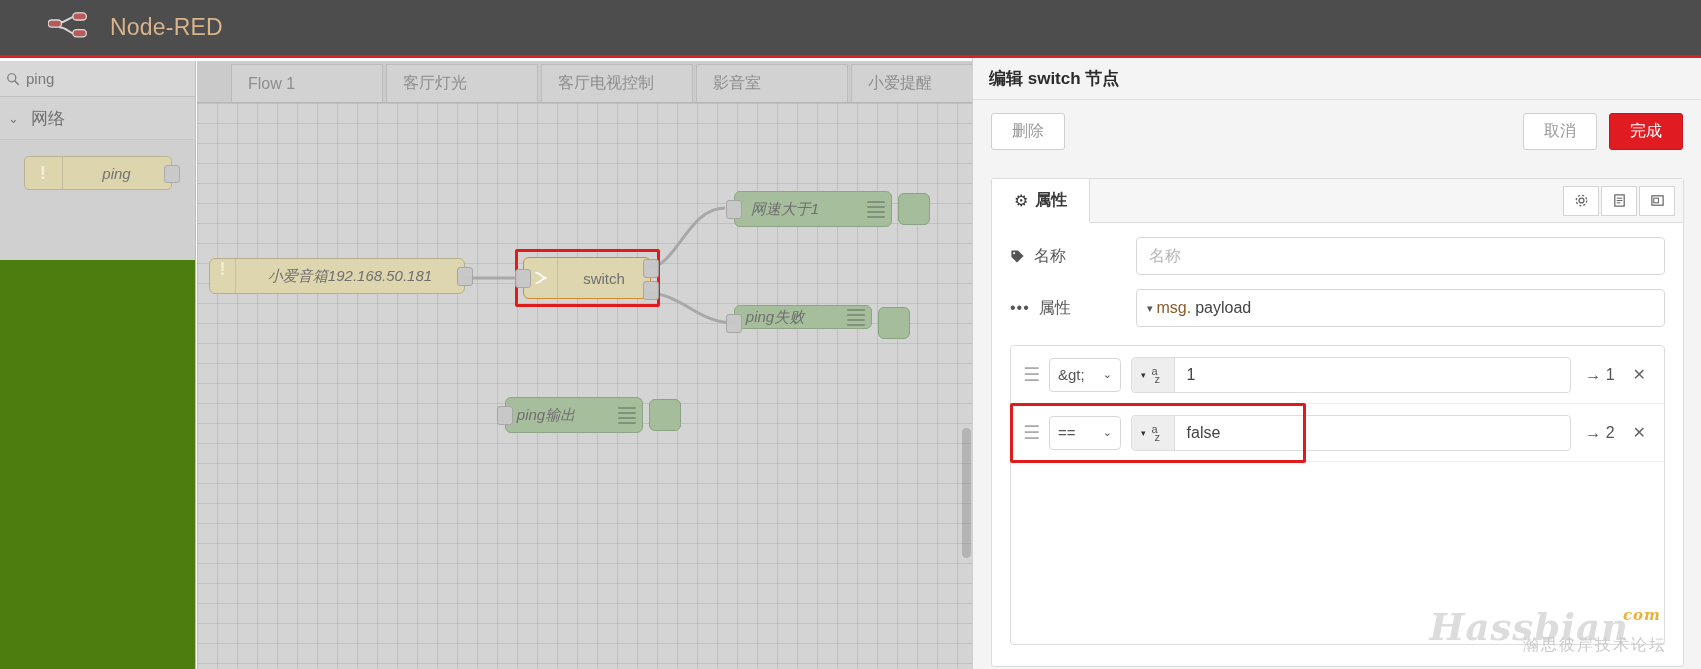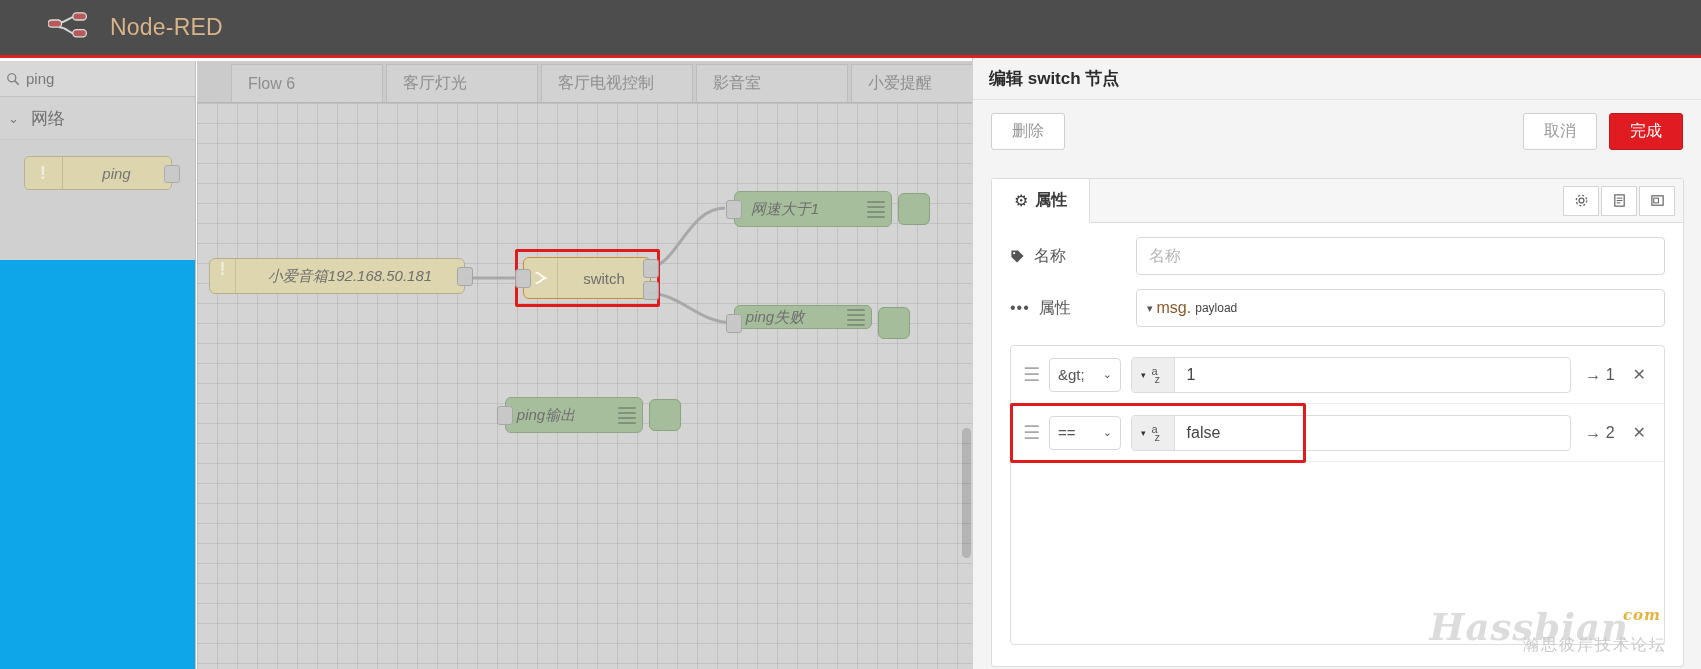--- a/index.html
+++ b/index.html
@@ -25,21 +25,21 @@
     margin-left: 14px;
     color: #d9b48a;
     font-size: 23px;
     letter-spacing: .2px;
   }
 
   
   .palette {
     position: absolute; left: 0; top: 61px;
     width: 196px; height: 608px;
-    background: #0ea5e9;
+    background: #4d7c0f;
     border-right: 1px solid #bdbdbd;
   }
   .search-row {
     position: relative;
     height: 36px;
     background: #d8d8d8;
     border-bottom: 1px solid #c2c2c2;
     display: flex; align-items: center;
   }
   .search-icon {
@@ -244,21 +244,21 @@
   }
   .txtinput::placeholder { color: #b5b5b5; }
   .propbox {
     flex: 1 1 auto; height: 38px;
     border: 1px solid #d8d8d8; border-radius: 4px;
     display: flex; align-items: center; gap: 4px;
     padding: 0 10px; background: #fff;
   }
   .propbox .caret { color: #555; font-size: 11px; }
   .propbox .msg { color: #8a5a2b; font-size: 16px; }
-  .propbox .path { color: #444; font-size: 12px; }
+  .propbox .path { color: #444; font-size: 16px; }
 
   .rules {
     margin: 18px 18px 0 18px;
     border: 1px solid #ddd; border-radius: 4px;
     height: 300px;
     position: relative;
   }
   .rule {
     height: 58px; display: flex; align-items: center;
     border-bottom: 1px solid #eee;
@@ -359,21 +359,21 @@
         <div class="lbl">ping</div>
         <div class="port"></div>
       </div>
     </div>
   </div>
 
   <div class="workspace">
 
     <div class="tabbar">
       <div class="tab">
-        <span>Flow 6</span>
+        <span>Flow 1</span>
       </div>
       <div class="tab">
         <span>客厅灯光</span>
       </div>
       <div class="tab">
         <span>客厅电视控制</span>
       </div>
       <div class="tab">
         <span>影音室</span>
       </div>

